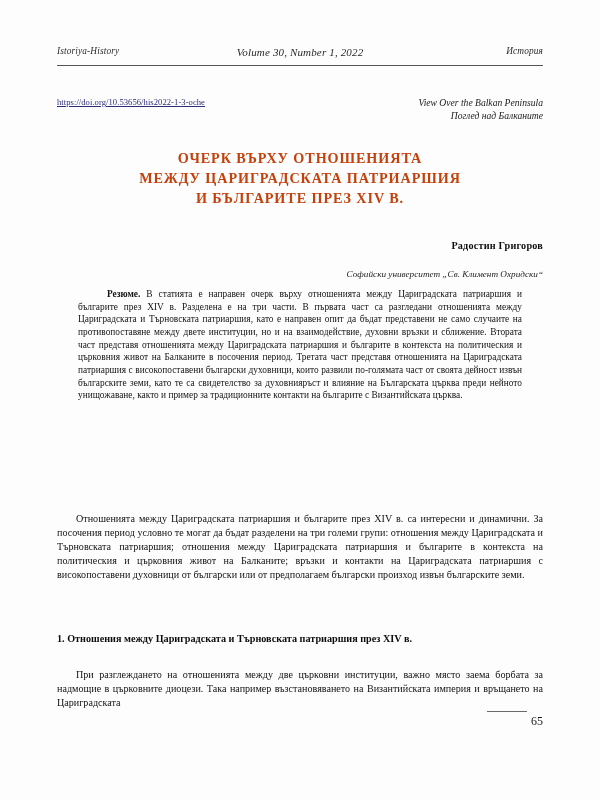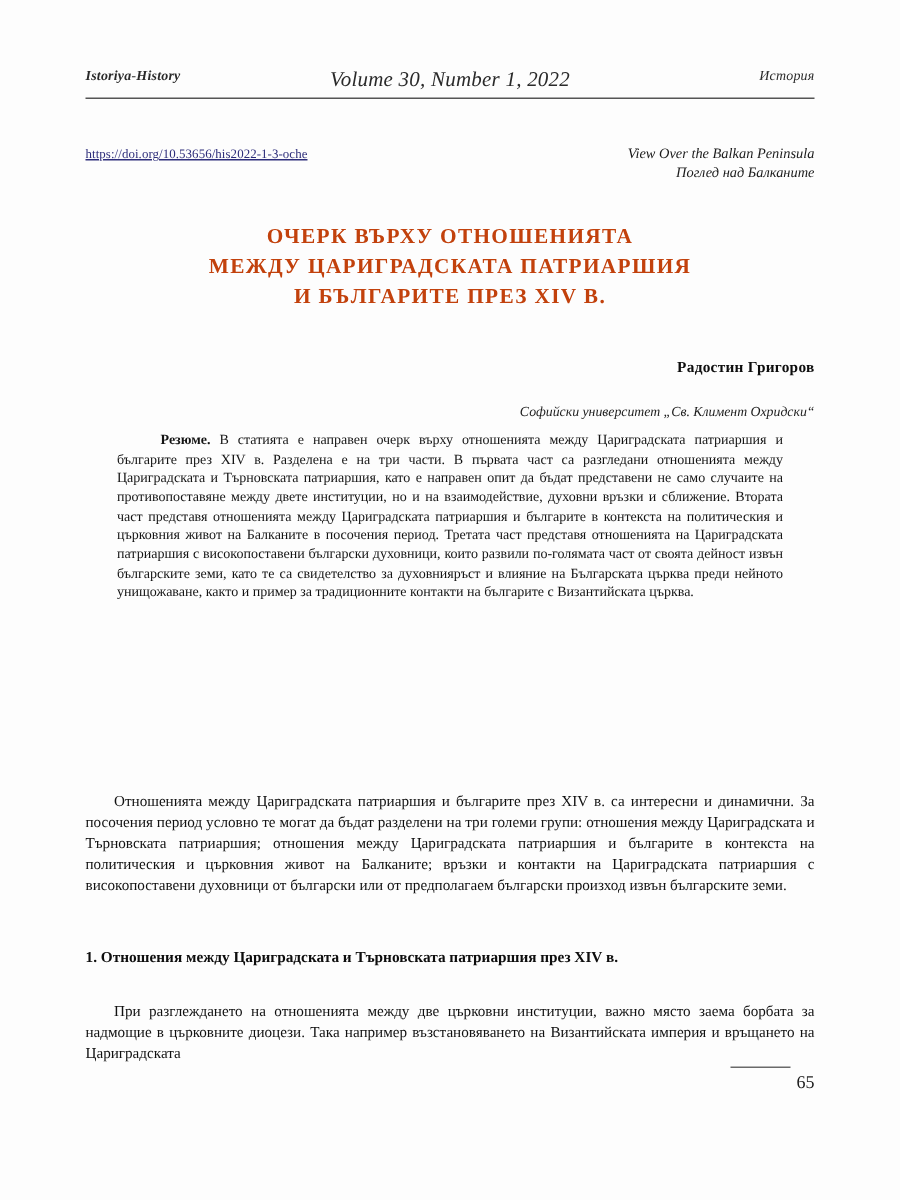--- a/index.html
+++ b/index.html
@@ -30,27 +30,27 @@
     top: 46px;
     width: 486px;
     display: flex;
     align-items: baseline;
     justify-content: space-between;
     font-style: italic;
     font-size: 9.3px;
     color: #2a2a2a;
     letter-spacing: 0.15px;
   }
-  .running-head .rh-left { text-align: right; font-weight: bold; }
+  .running-head .rh-left { text-align: right; }
   .running-head .rh-center {
     position: absolute;
     left: 0;
     right: 0;
     text-align: center;
-    font-size: 14px;
+    font-size: 11px;
   }
   .running-head .rh-right { text-align: right; }
 
   .head-rule {
     position: absolute;
     left: 57px;
     top: 65px;
     width: 486px;
     height: 1.2px;
     background: #555555;
@@ -146,21 +146,20 @@
   .body-text {
     position: absolute;
     left: 57px;
     top: 512px;
     width: 486px;
     font-size: 10.1px;
     line-height: 1.395;
     text-align: justify;
     text-justify: inter-word;
     color: #111111;
-    margin-top: 16px;
   }
   .body-text p { margin: 0; text-indent: 19px; }
 
   .section-heading {
     position: absolute;
     left: 57px;
     top: 632px;
     width: 486px;
     font-weight: bold;
     font-size: 10.2px;

